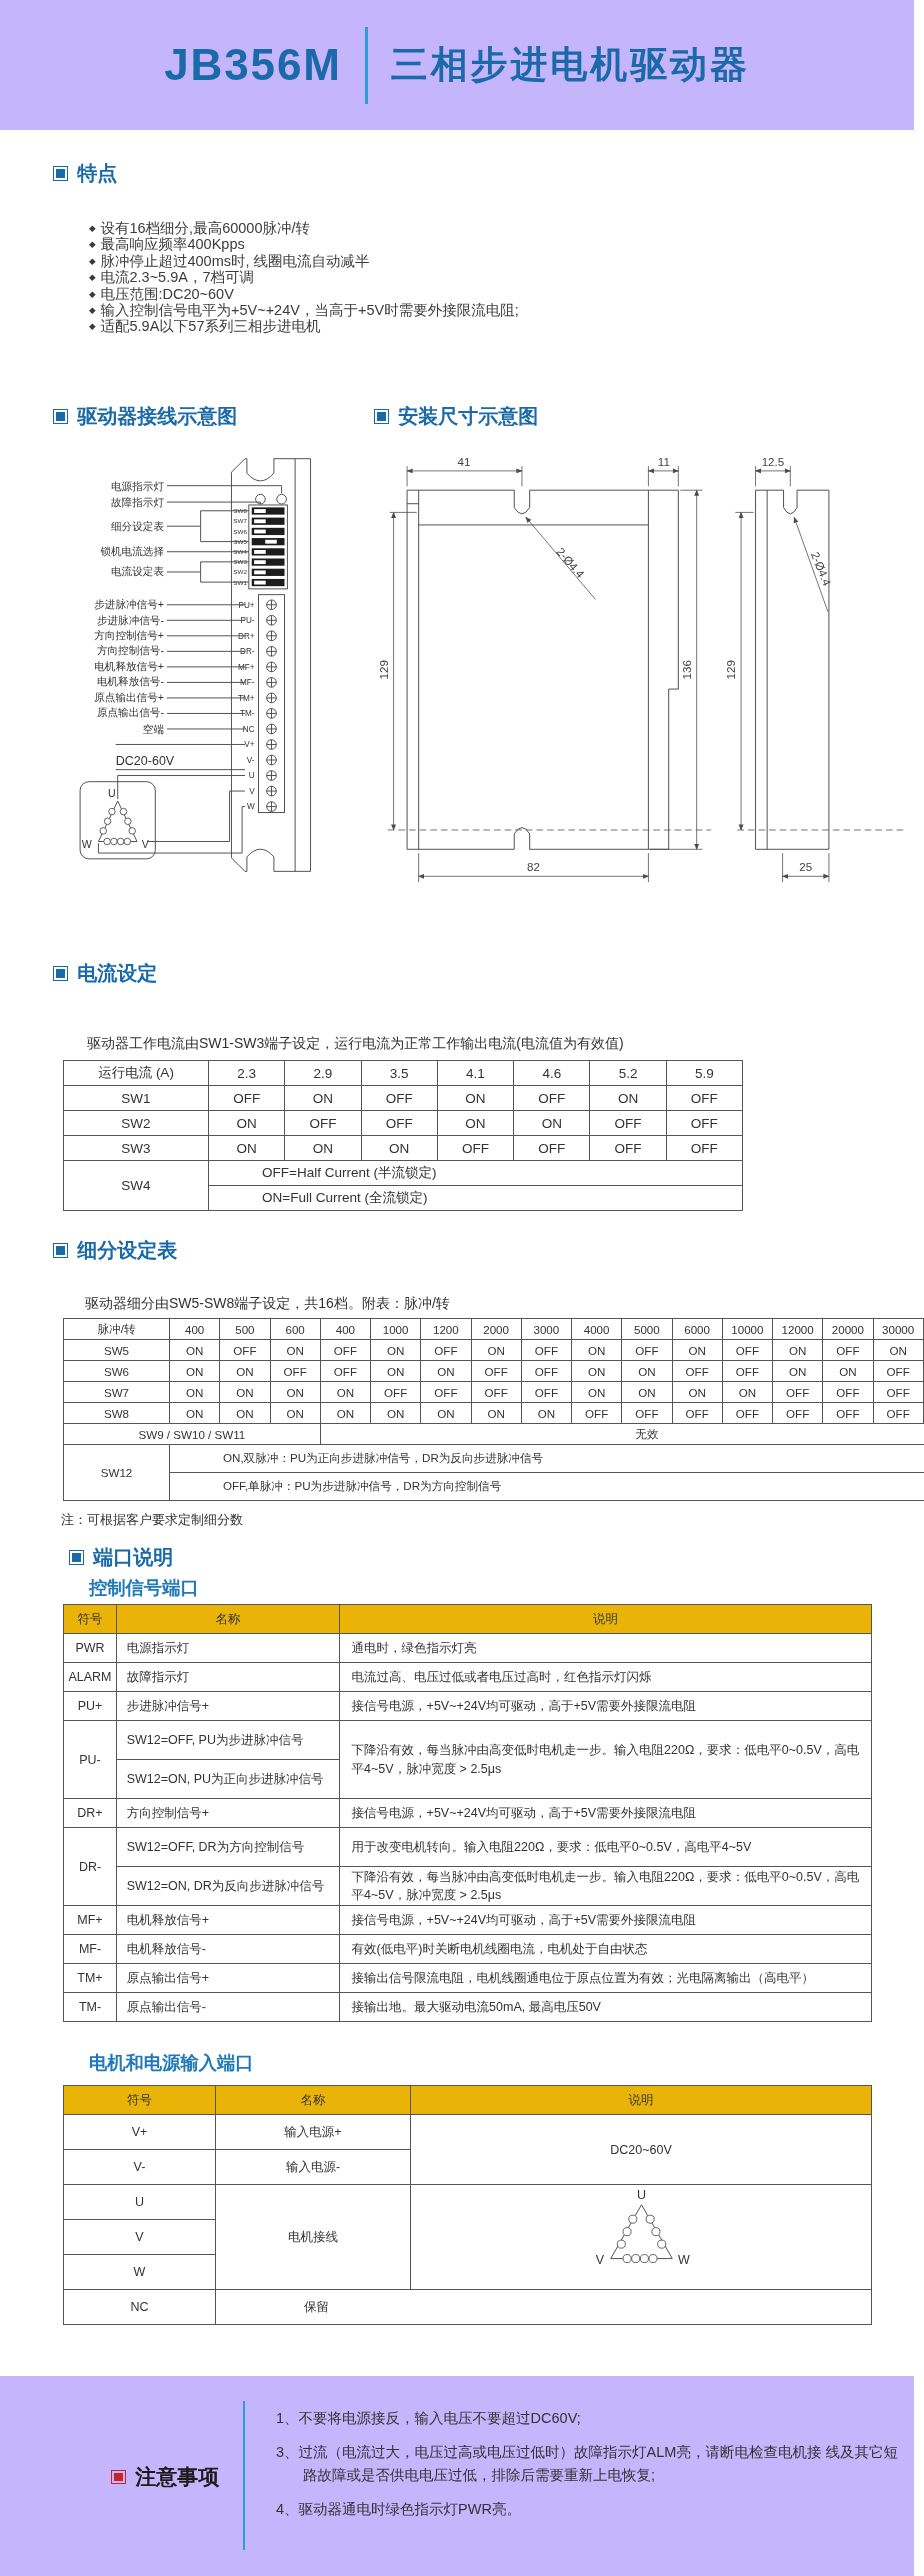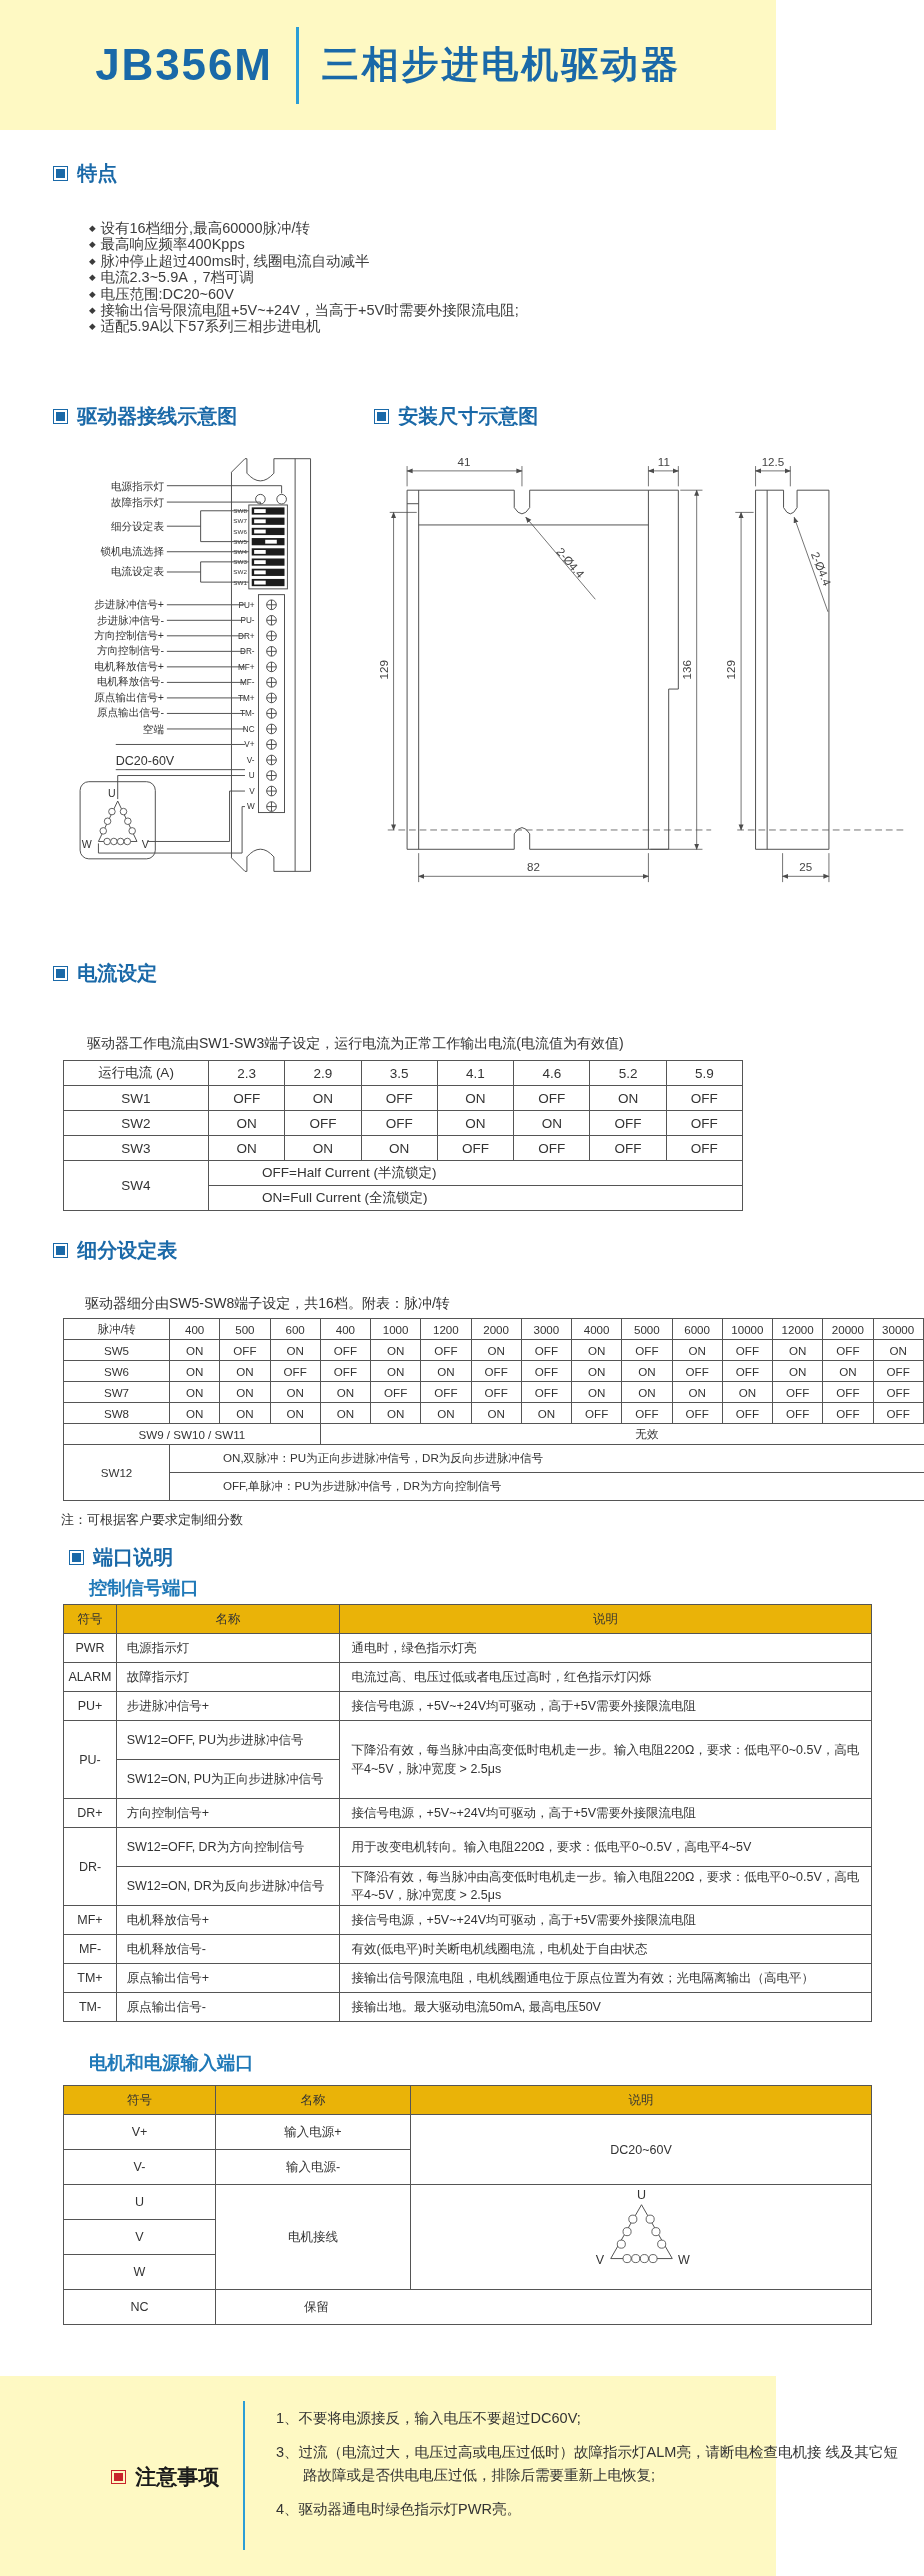--- a/index.html
+++ b/index.html
@@ -1,18 +1,18 @@
 <!DOCTYPE html>
 <html><head>
 <meta charset="utf-8">
 <style>
   html,body{margin:0;padding:0;}
   body{font-family:"Liberation Sans","DejaVu Sans",sans-serif;background:#e9eaea;}
   .page{position:relative;width:925px;height:2576px;background:#ffffff;overflow:hidden;}
-  .band{position:absolute;left:0;width:776px;background:#fef9c3;}
+  .band{position:absolute;left:0;width:914px;background:#c4b5fd;}
   .band-top{top:0;height:130px;display:flex;align-items:center;justify-content:center;gap:23px;}
   .band-bottom{top:2376px;height:200px;}
   .model{font-size:44px;font-weight:bold;color:#1a69a8;letter-spacing:1.9px;}
   .vrule{width:2.9px;height:77px;background:#2b9ed6;}
   .product{font-size:37px;font-weight:bold;color:#1a69a8;letter-spacing:2.9px;}
   .abs{position:absolute;}
   .sec-title{display:flex;align-items:center;gap:9.7px;font-size:20px;font-weight:bold;color:#1a69a8;}
   .sq{display:inline-block;width:12.5px;height:12.5px;border:1.9px solid #1a69a8;position:relative;}
   .sq::after{content:'';position:absolute;left:1.9px;top:1.9px;right:1.9px;bottom:1.9px;background:#1a69a8;}
   .sq.red{border-color:#c8242b;}
@@ -87,21 +87,21 @@
       <li>
         <span class="blt">◆</span>
         <span>电流2.3~5.9A，7档可调</span>
       </li>
       <li>
         <span class="blt">◆</span>
         <span>电压范围:DC20~60V</span>
       </li>
       <li>
         <span class="blt">◆</span>
-        <span>接输出信号限流电阻+5V~+24V，当高于+5V时需要外接限流电阻;</span>
+        <span>输入控制信号电平为+5V~+24V，当高于+5V时需要外接限流电阻;</span>
       </li>
       <li>
         <span class="blt">◆</span>
         <span>适配5.9A以下57系列三相步进电机</span>
       </li>
     </ul>
 
   <div class="abs sec-title" style="left:53px;top:403px;">
     <span class="sq"></span>
     <span>驱动器接线示意图</span>

